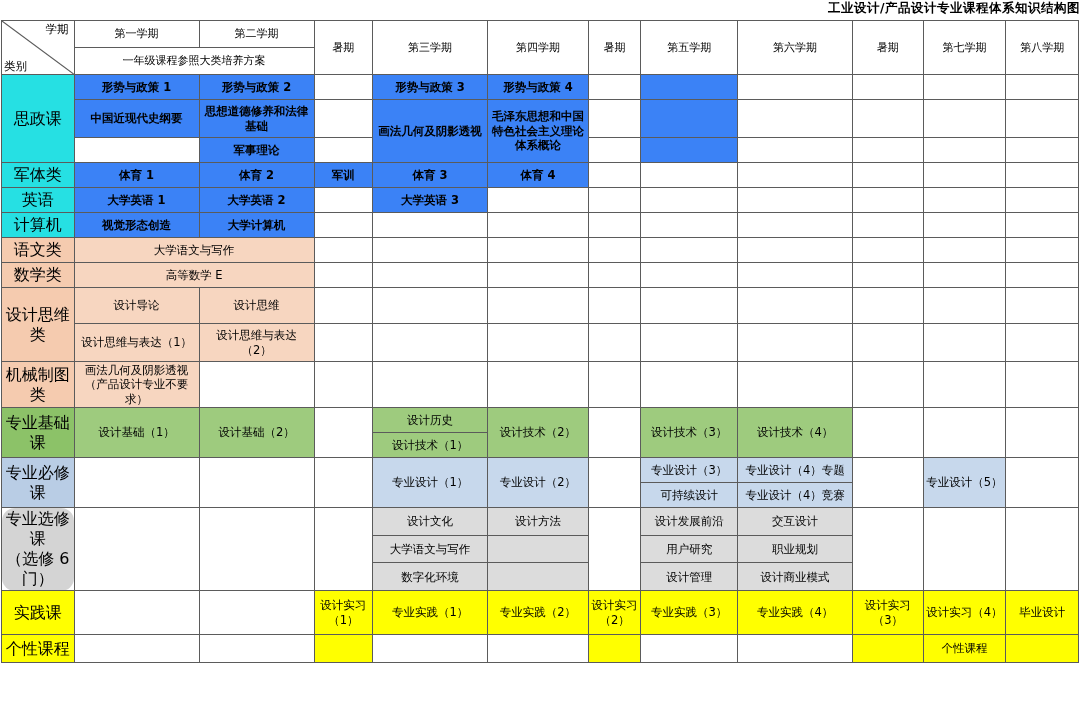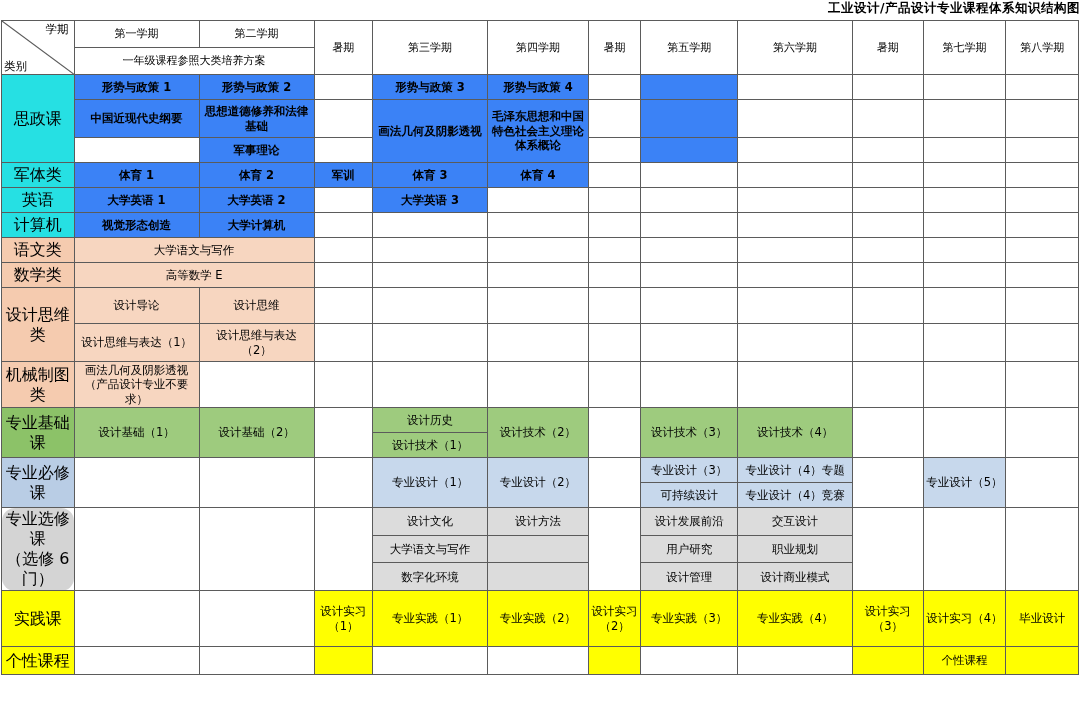--- a/index.html
+++ b/index.html
@@ -311,21 +311,21 @@
     <td class="c-grayl">用户研究</td>
     <td class="c-grayl">职业规划</td>
   </tr>
   <tr class="r">
     <td class="c-grayl">数字化环境</td>
     <td class="c-grayl"></td>
     <td class="c-grayl">设计管理</td>
     <td class="c-grayl">设计商业模式</td>
   </tr>
 
-  <tr style="height:56px">
+  <tr style="height:44px">
     <td class="cat c-yellow">实践课</td>
     <td></td>
     <td></td>
     <td class="c-yellow">设计实习（1）</td>
     <td class="c-yellow">专业实践（1）</td>
     <td class="c-yellow">专业实践（2）</td>
     <td class="c-yellow">设计实习（2）</td>
     <td class="c-yellow">专业实践（3）</td>
     <td class="c-yellow">专业实践（4）</td>
     <td class="c-yellow">设计实习（3）</td>

